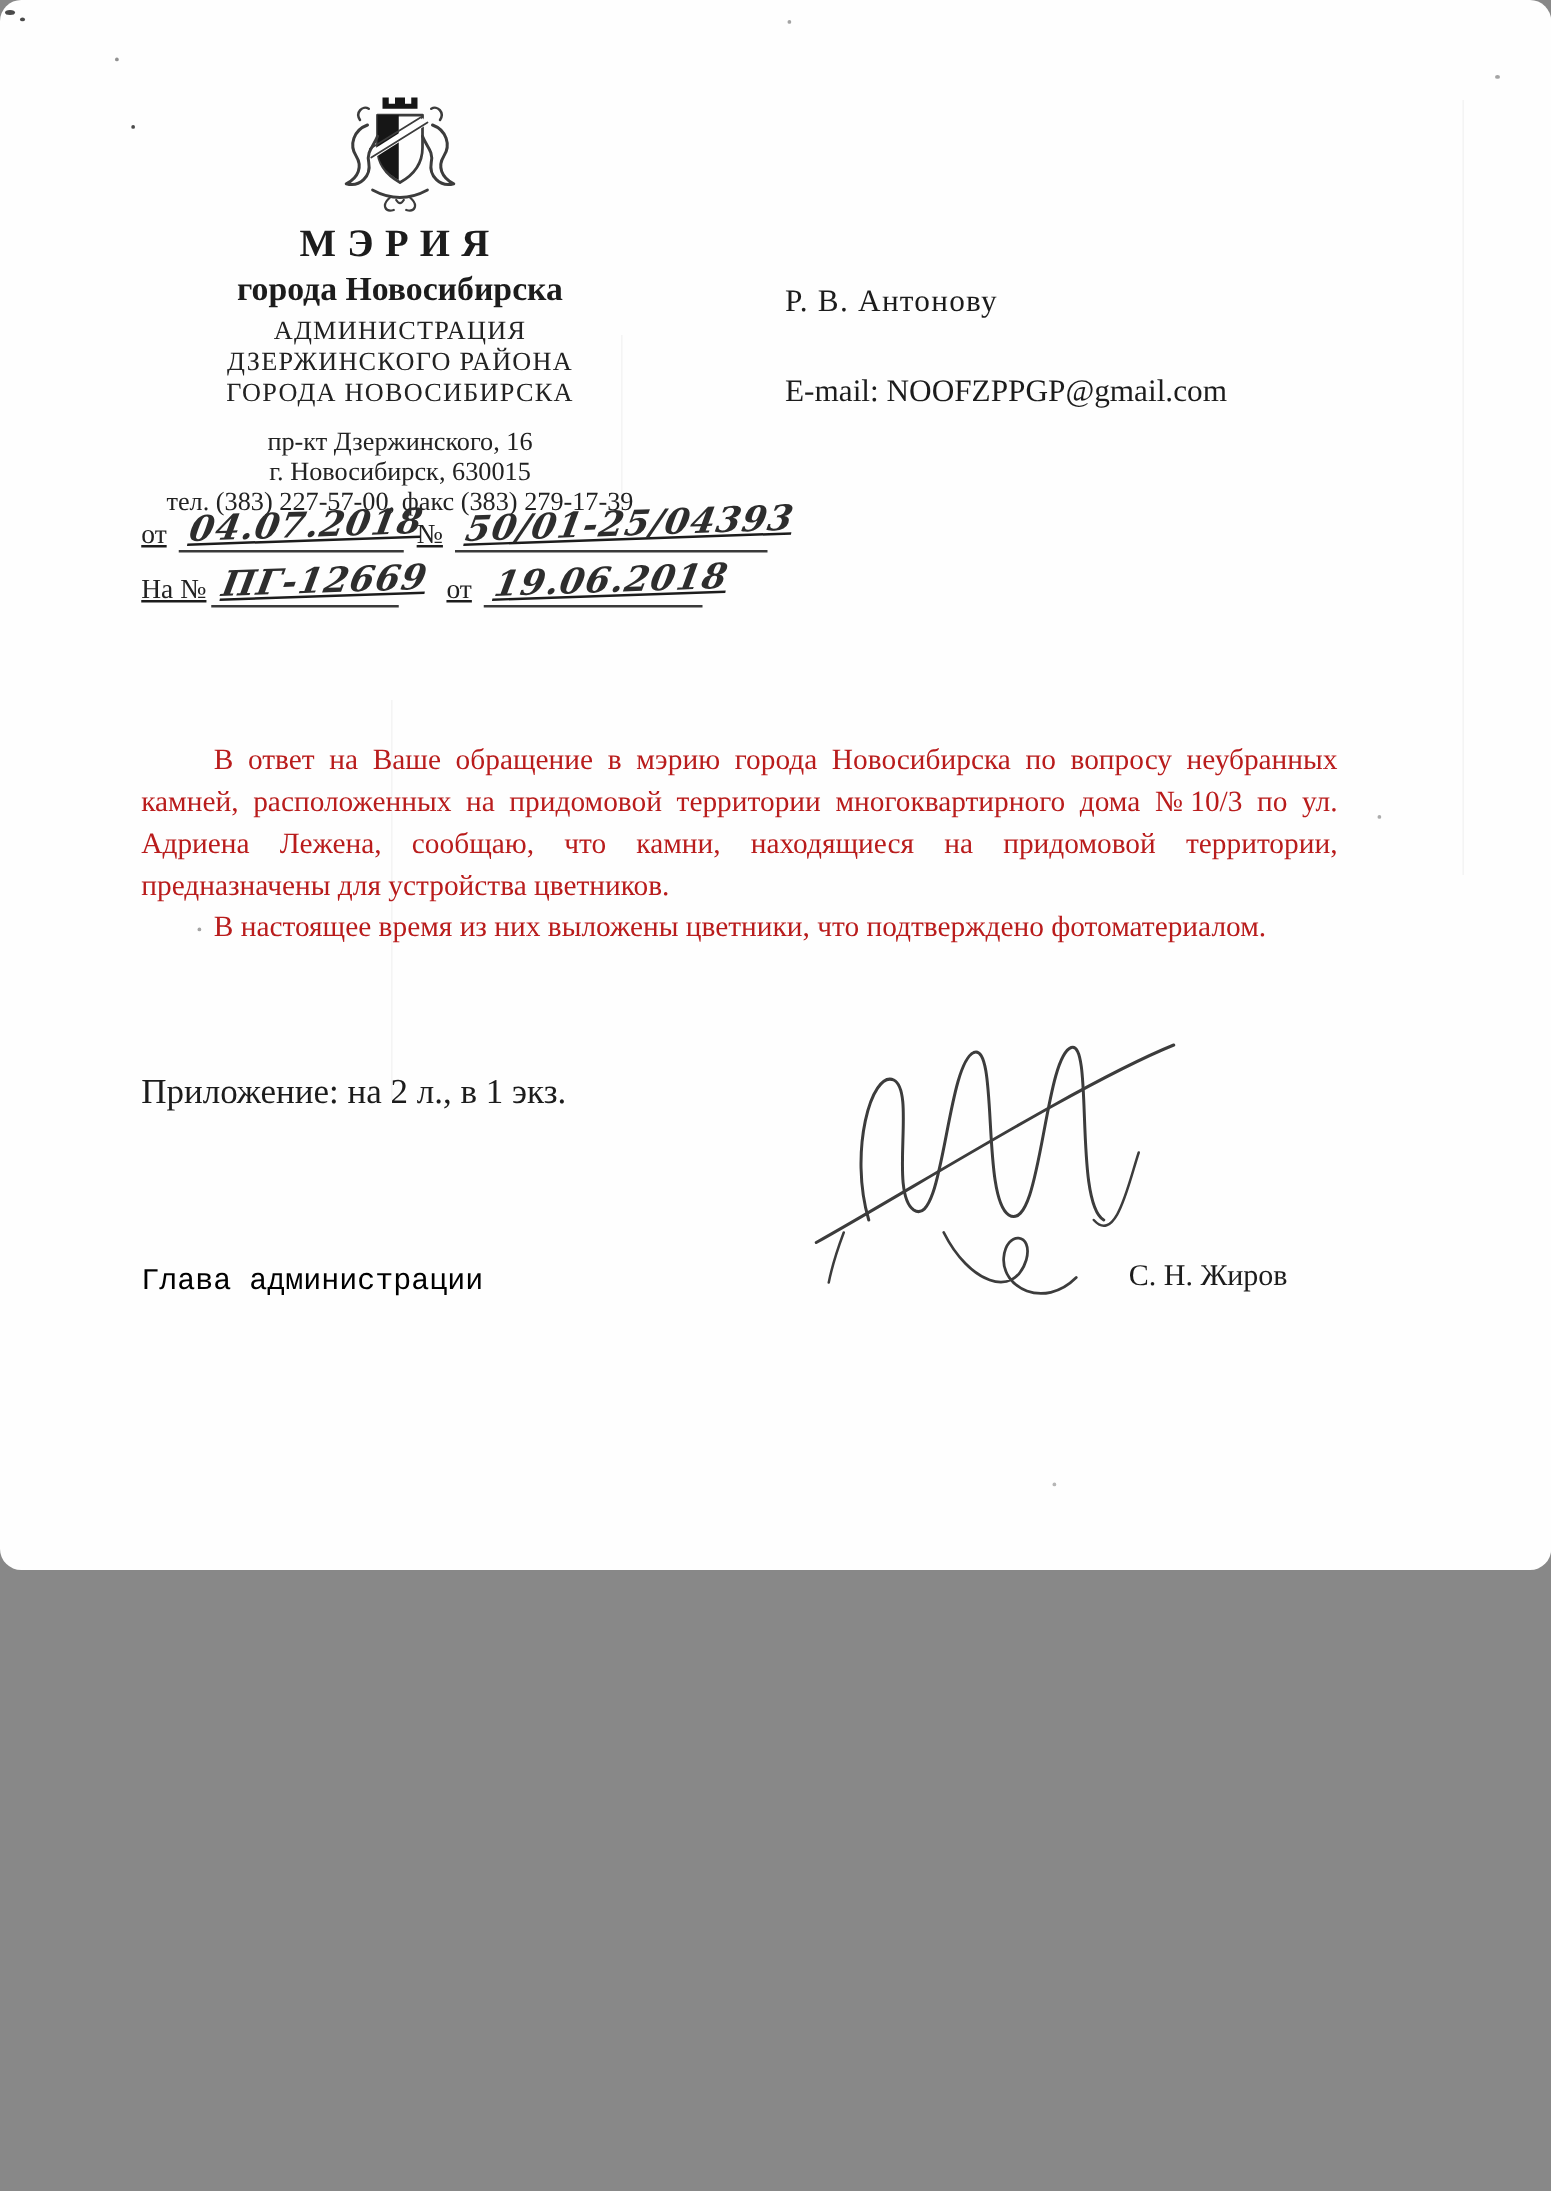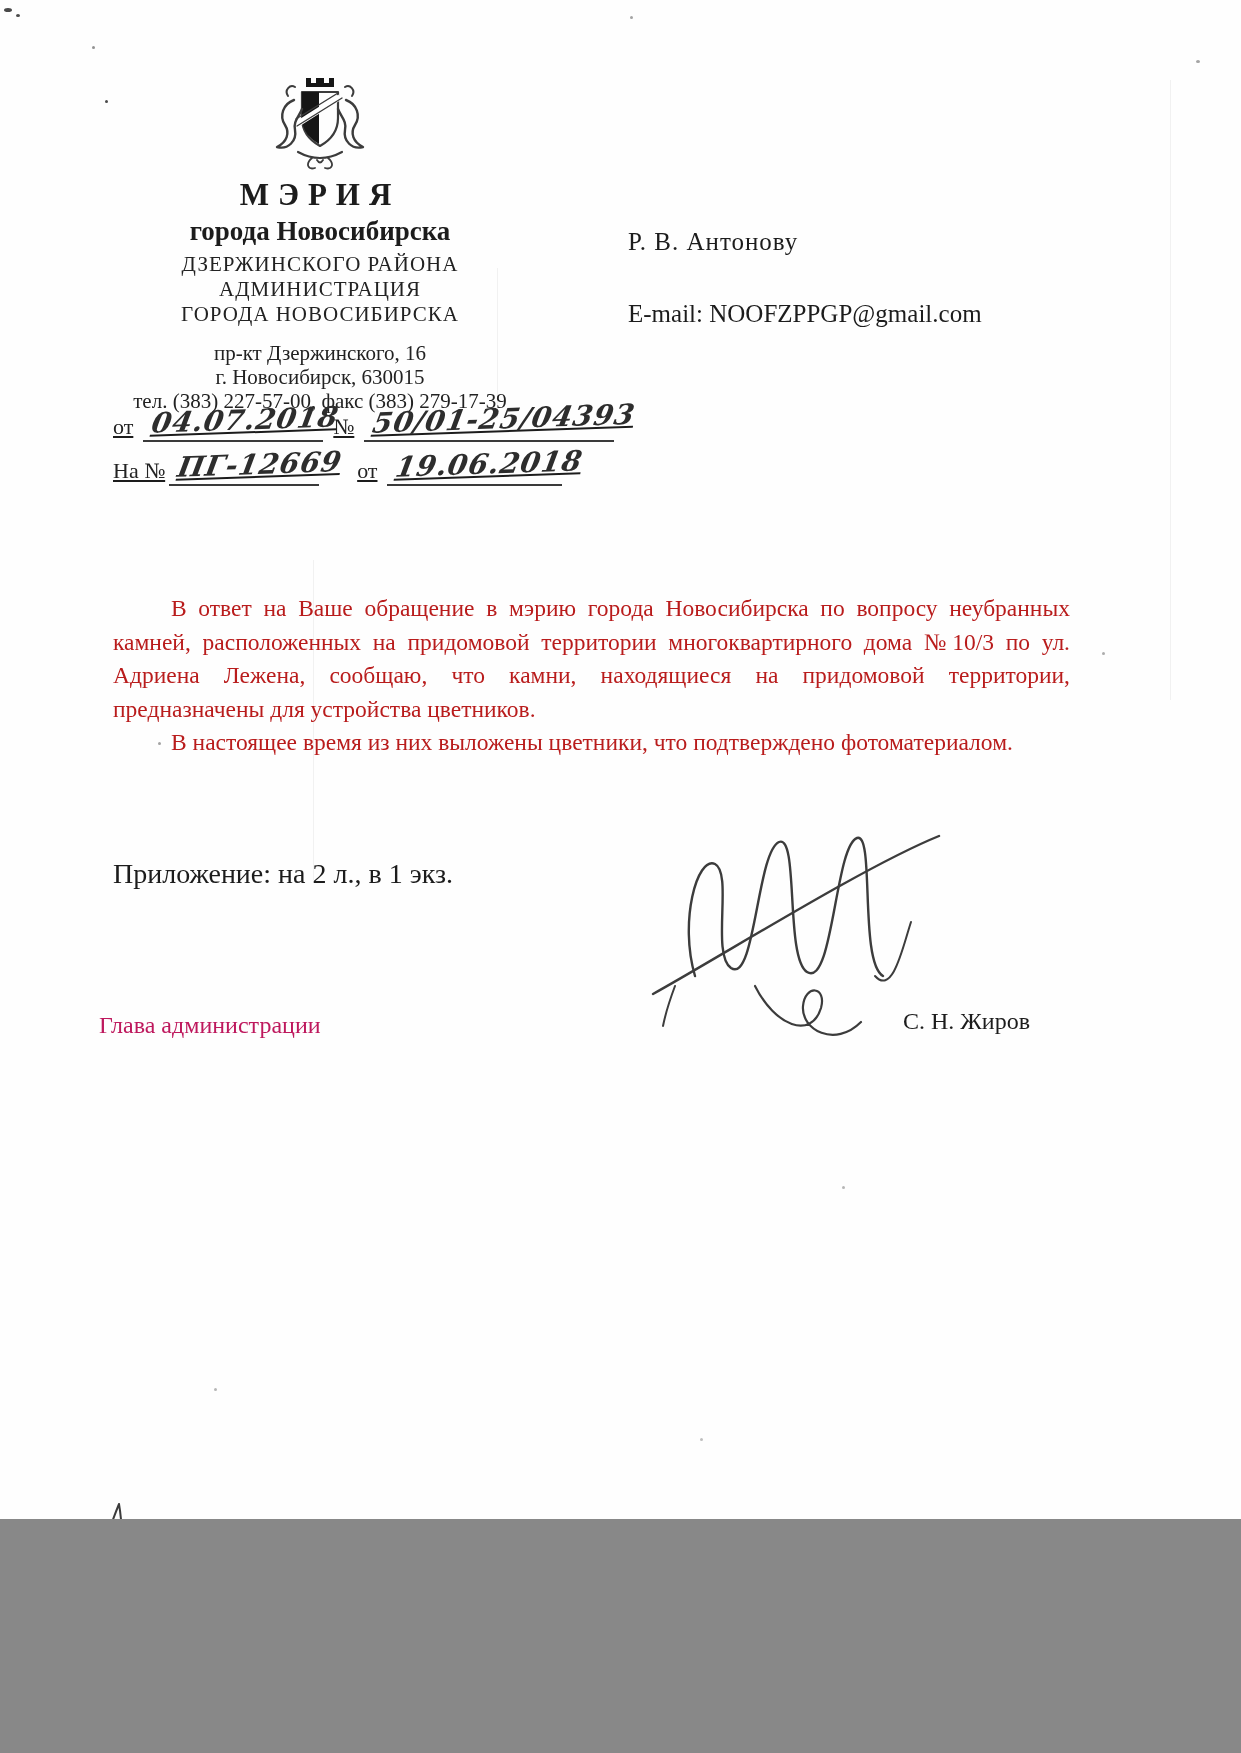--- a/index.html
+++ b/index.html
@@ -1,23 +1,24 @@
 <!DOCTYPE html>
 <html><head>
 <meta charset="utf-8">
 <style>
   html,body{margin:0;padding:0;background:#888;}
   .page{
     position:relative;
-    width:1241px;height:1519px;
+    width:1241px;height:1256px;
     margin:0 auto;
     background:#fefefe;
     overflow:hidden;
     font-family:"Liberation Serif", serif;
     color:#1c1c1c;
+    border-radius:17px;
   }
   
   .letterhead{
     position:absolute;left:100px;top:74px;width:440px;
     text-align:center;
   }
   .arms{display:block;margin:0 auto 8px auto;}
   .org1{font-size:31px;font-weight:bold;letter-spacing:9px;margin:0;line-height:34px;}
   .org2{font-size:27px;font-weight:bold;margin:4px 0 6px 0;line-height:30px;}
   .dept{font-size:21px;letter-spacing:1px;margin:0;line-height:25px;color:#222;}
@@ -37,21 +38,21 @@
   .recipient-name{position:absolute;left:628px;top:228px;font-size:25px;letter-spacing:1px;}
   .recipient-email{position:absolute;left:628px;top:300px;font-size:25px;}
   
   .body-text{
     position:absolute;left:113px;top:592px;width:957px;
     font-size:23.5px;line-height:33.5px;text-align:justify;color:#b91c1c;
   }
   .body-text p{margin:0;text-indent:58px;}
   .attachment{position:absolute;left:113px;top:858px;font-size:28px;text-align:center;}
   
-  .post-title{position:absolute;left:99px;top:1012px;font-size:24px;color:#be185d;}
+  .post-title{position:absolute;left:113px;top:1012px;font-size:24px;color:#000000;font-family:Liberation Mono, monospace;}
   .signer-name{position:absolute;left:903px;top:1008px;font-size:24px;}
   .sig-svg{position:absolute;left:635px;top:826px;}
   
   .executor{position:absolute;left:138px;top:1575px;font-size:22px;line-height:29px;color:#222;font-weight:bold;}
   .exec-mark{position:absolute;left:55px;top:1496px;}
   .note-svg{position:absolute;left:88px;top:1662px;}
   
   .streak{position:absolute;width:1px;background:rgba(40,40,40,0.06);}
   .speck{position:absolute;background:#4a4a4a;border-radius:50%;}
   svg .ink{stroke:#3c3c3c;fill:none;stroke-linecap:round;stroke-linejoin:round;}
@@ -77,22 +78,22 @@
       <path class="ink" d="M18 22 c-4 -6 2 -12 7 -9" stroke-width="2"></path>
 
       <path class="ink" d="M76 26 c11 4 15 16 9 25 c-5 8 -2 17 8 22 c-11 3 -20 -6 -18 -17 c2 -9 -4 -13 -7 -21" stroke-width="2.4"></path>
       <path class="ink" d="M82 22 c4 -6 -2 -12 -7 -9" stroke-width="2"></path>
 
       <path class="ink" d="M28 78 q22 12 44 0" stroke-width="2.2"></path>
       <path class="ink" d="M42 84 c-7 6 -4 12 3 10 M58 84 c7 6 4 12 -3 10 M47 86 q3 5 6 0" stroke-width="1.8"></path>
     </svg>
     <p class="org1">МЭРИЯ</p>
     <p class="org2">города Новосибирска</p>
+    <p class="dept">АДМИНИСТРАЦИЯ</p>
     <p class="dept">ДЗЕРЖИНСКОГО РАЙОНА</p>
-    <p class="dept">АДМИНИСТРАЦИЯ</p>
     <p class="dept">ГОРОДА НОВОСИБИРСКА</p>
     <div class="addr-gap"></div>
     <p class="addr">пр-кт Дзержинского, 16</p>
     <p class="addr">г. Новосибирск, 630015</p>
     <p class="addr">тел. (383) 227-57-00, факс (383) 279-17-39</p>
   </div>
 
   <div class="refrow" style="top:400px;">
     <span class="ref-label">от</span>
     <span class="blank" style="width:180px;">

